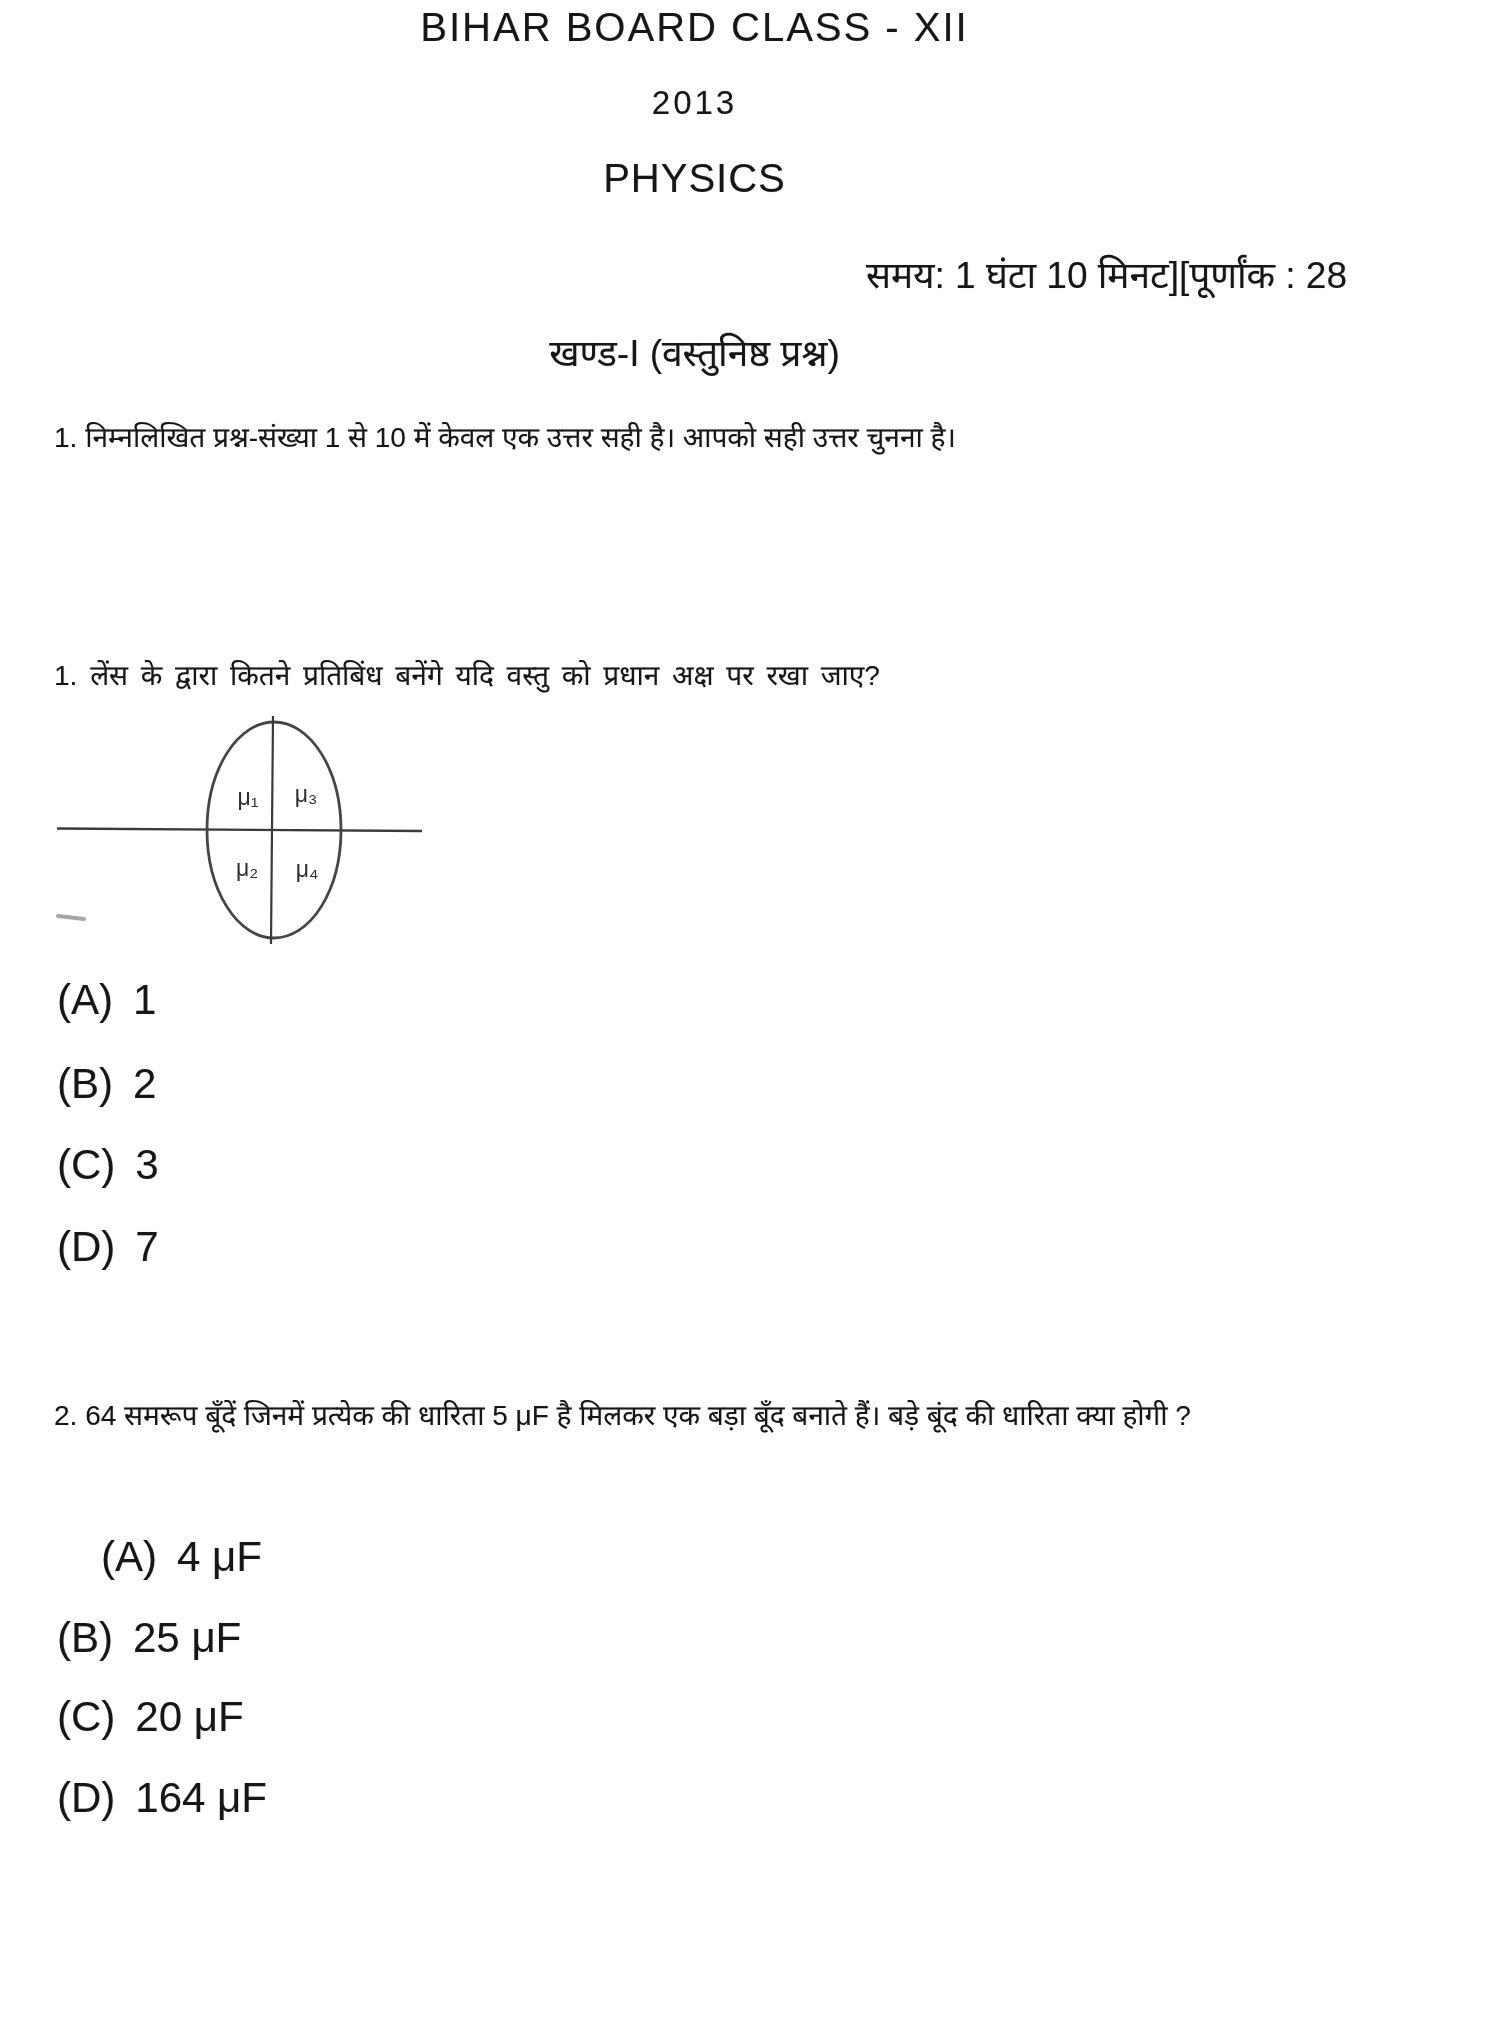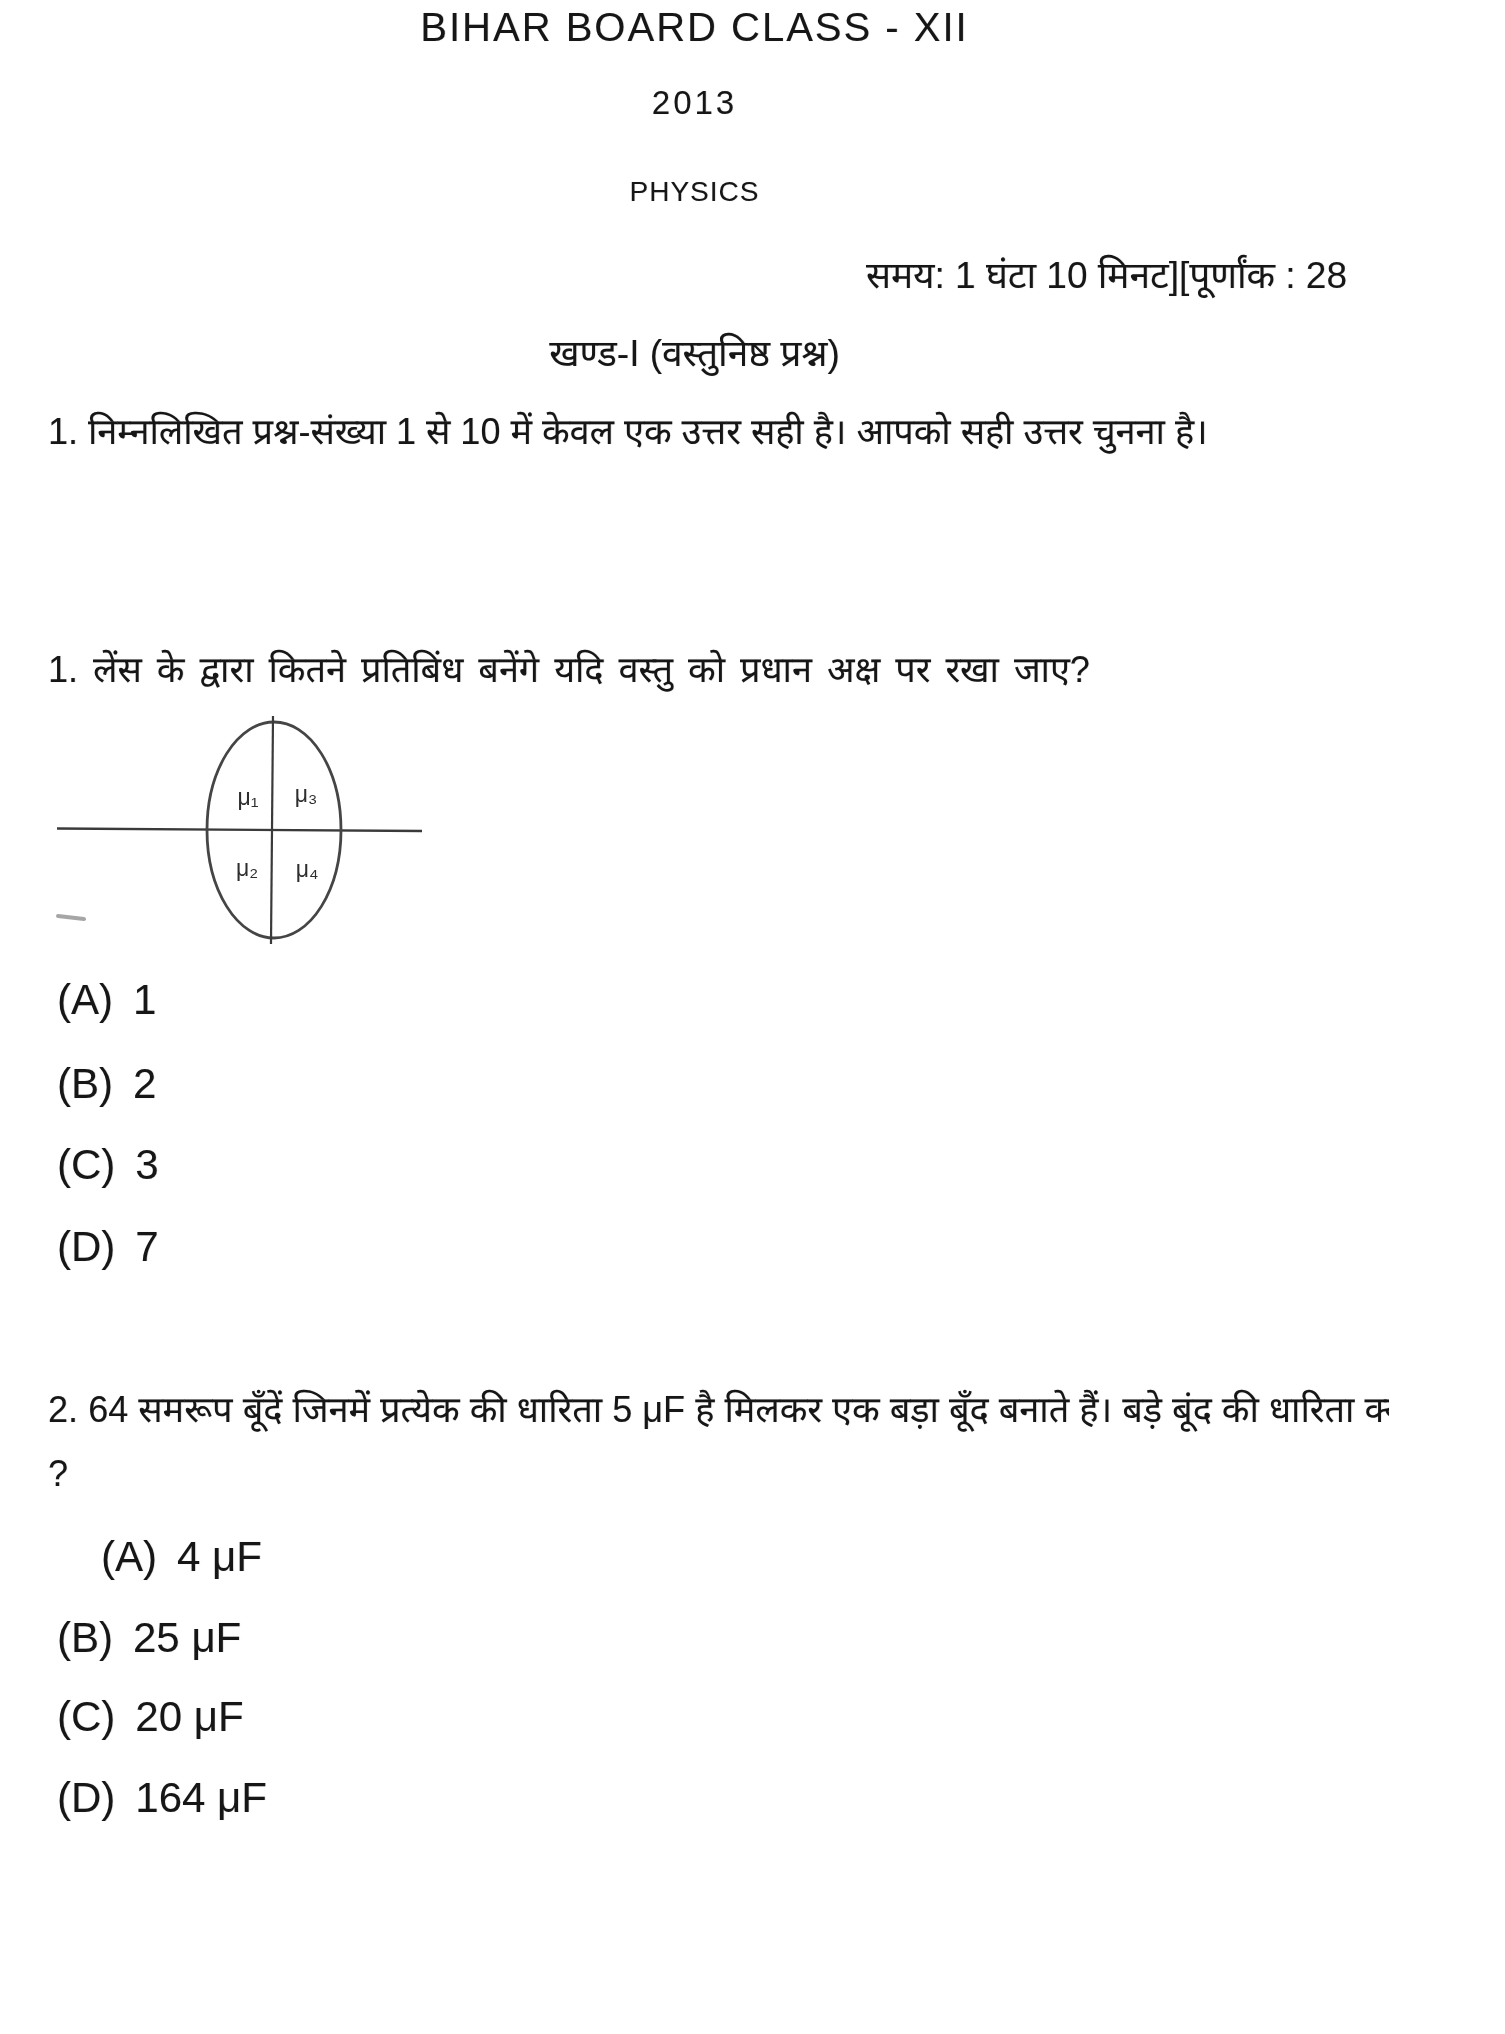--- a/index.html
+++ b/index.html
@@ -19,36 +19,36 @@
   }
   .center {
     position: absolute;
     left: 0;
     right: 0;
     text-align: center;
     white-space: nowrap;
   }
   .title    { top: 5px;   font-size: 40px; letter-spacing: 2px; }
   .year     { top: 84px;  font-size: 33px; letter-spacing: 3px; }
-  .subject  { top: 176px; font-size: 28px; letter-spacing: 1px; }
+  .subject  { top: 156px; font-size: 40px; letter-spacing: 1px; }
   .meta-row {
     position: absolute;
     top: 248px;
     left: 84px;
     right: 42px;
     display: flex;
     justify-content: flex-end;
     font-size: 37px;
     white-space: nowrap;
   }
   .section  { top: 326px; font-size: 37px; }
   .para {
     position: absolute;
-    margin: 0;
-    font-size: 36px;
+    margin: 6px;
+    font-size: 28px;
   }
   .instruction {
     top: 395px;
     left: 48px;
     width: 1414px;
     line-height: 74px;
     text-align: justify;
   }
   .q1-text {
     top: 633px;

